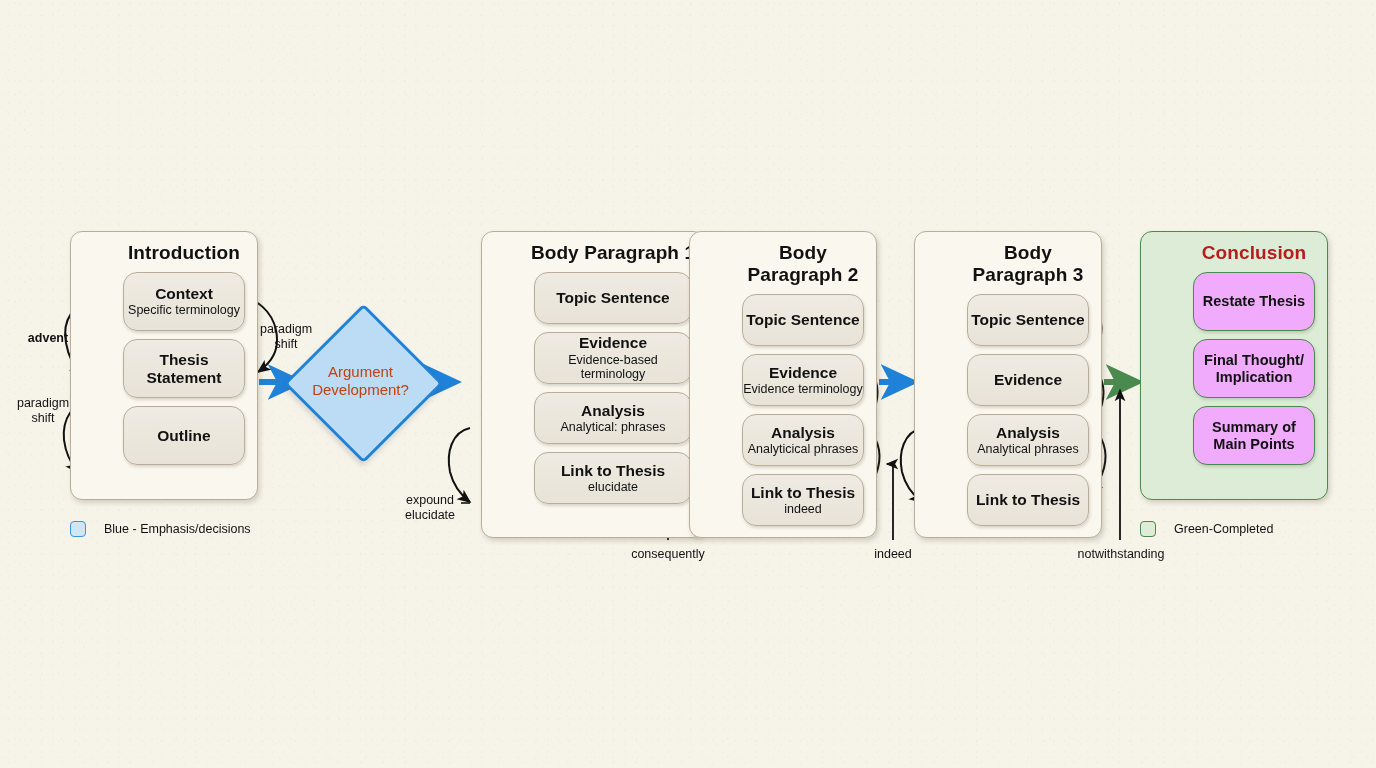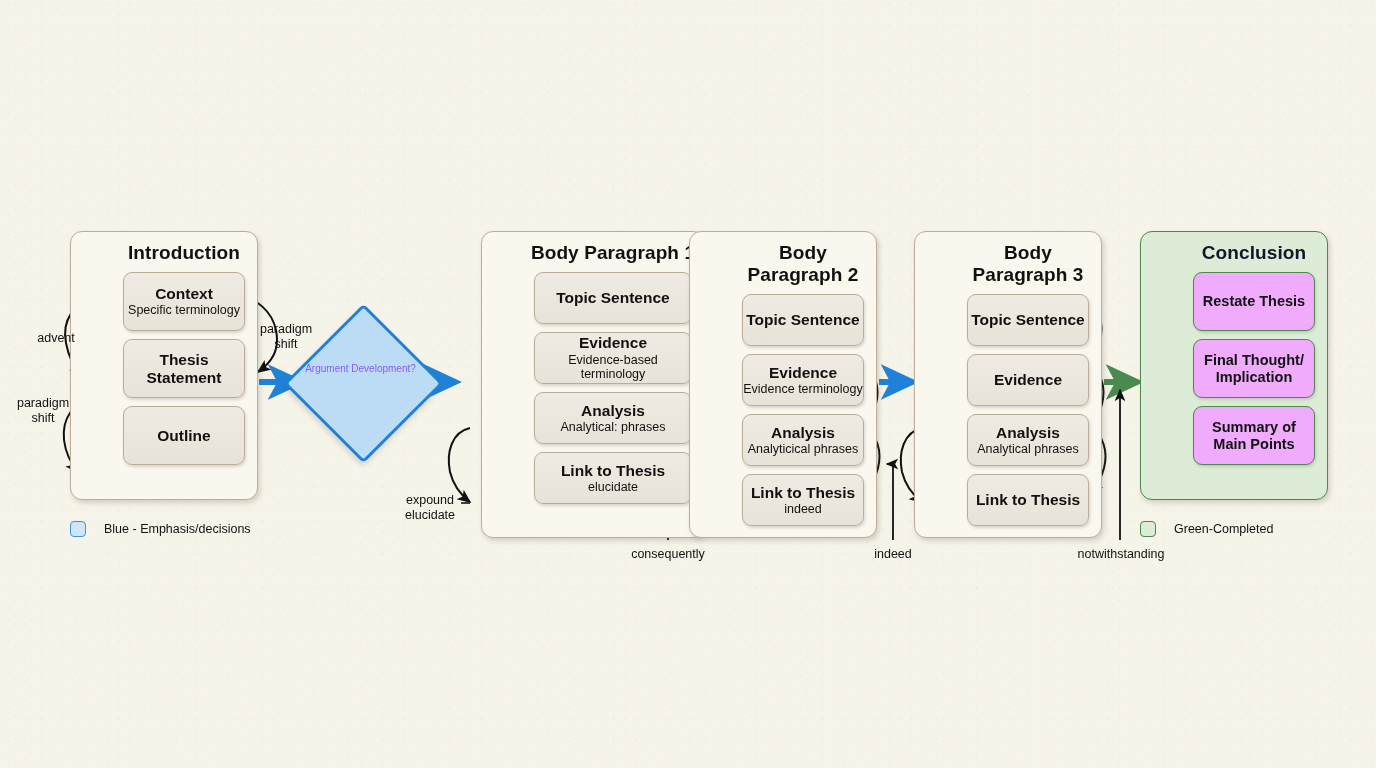--- a/index.html
+++ b/index.html
@@ -44,27 +44,27 @@
     border:1.8px solid #4a8a4f;
   }
   .group-title{
     text-align:center;
     font-size:19px;
     font-weight:bold;
     letter-spacing:.1px;
     margin-top:10px;
     margin-bottom:8px;
   }
-  .group.green .group-title{color:#0f172a;}
+  .group.green .group-title{color:#b91c1c;}
 
   
   .card{
     position:relative;
     margin:0 12px 8px 12px;
-    border-radius:9px;
+    border-radius:14px;
     box-sizing:border-box;
     display:flex;flex-direction:column;
     align-items:center;justify-content:center;
     text-align:center;
     box-shadow:1px 2px 3px rgba(90,80,60,.20);
   }
   .card.beige{
     background:linear-gradient(#efebe2,#e8e3d8);
     border:1.4px solid #b9ad99;
   }
@@ -83,22 +83,22 @@
   #diamond .dshape{
     position:absolute;left:0;top:0;width:107px;height:107px;
     background:#bcdcf5;
     border:3px solid #1f82d8;
     transform:rotate(45deg);
     border-radius:5px;
     box-shadow:2px 3px 5px rgba(80,80,80,.18);
   }
   #diamond .dlabel{
     position:absolute;left:-16px;top:36px;width:139px;
-    text-align:center;font-size:10px;line-height:1.2;font-weight:normal;
-    color:#8b5cf6;
+    text-align:center;font-size:15px;line-height:1.2;font-weight:normal;
+    color:#c2410c;
   }
 
   
   .elabel{
     position:absolute;font-size:12.5px;line-height:1.18;
     text-align:center;color:#111;white-space:pre-line;
   }
 
   
   .legend{position:absolute;display:flex;align-items:center;gap:18px;font-size:12.5px;}
@@ -255,21 +255,21 @@
       <div class="t1">Restate Thesis</div>
     </div>
     <div class="card green" style="height:59px;">
       <div class="t1">Final Thought/ Implication</div>
     </div>
     <div class="card green" style="height:59px;">
       <div class="t1">Summary of Main Points</div>
     </div>
   </div>
 
-  <div class="elabel" style="left:28px;top:331px;width:56px;">advent</div>
+  <div class="elabel" style="left:20px;top:331px;width:56px;font-weight:bold;">advent</div>
 
   <div class="elabel" style="left:258px;top:322px;width:56px;">paradigm
 shift</div>
 
   <div class="elabel" style="left:12px;top:396px;width:62px;">paradigm
 shift</div>
 
   <div class="elabel" style="left:396px;top:493px;width:68px;">expound
 elucidate</div>
 

